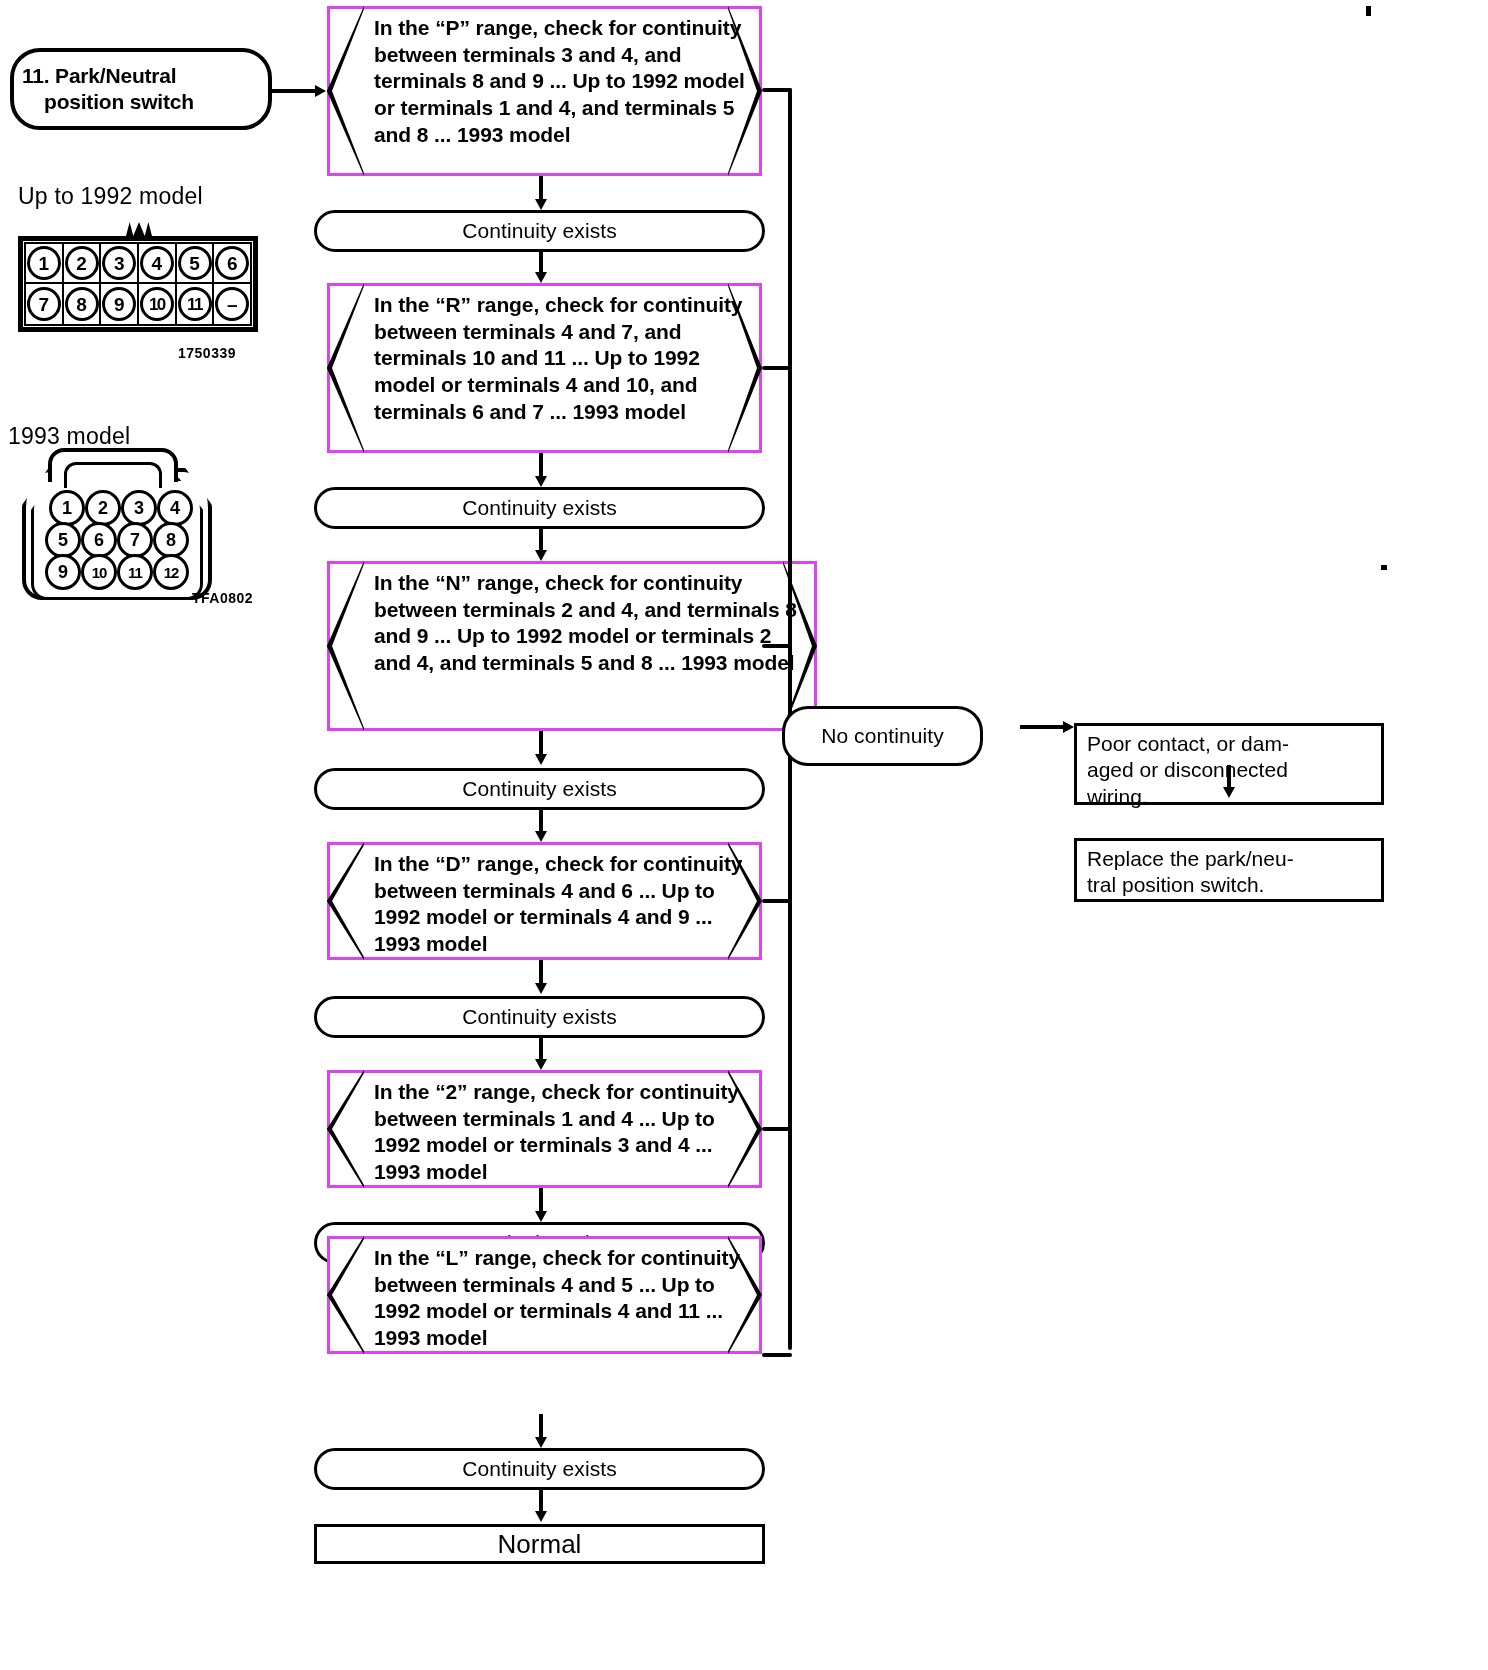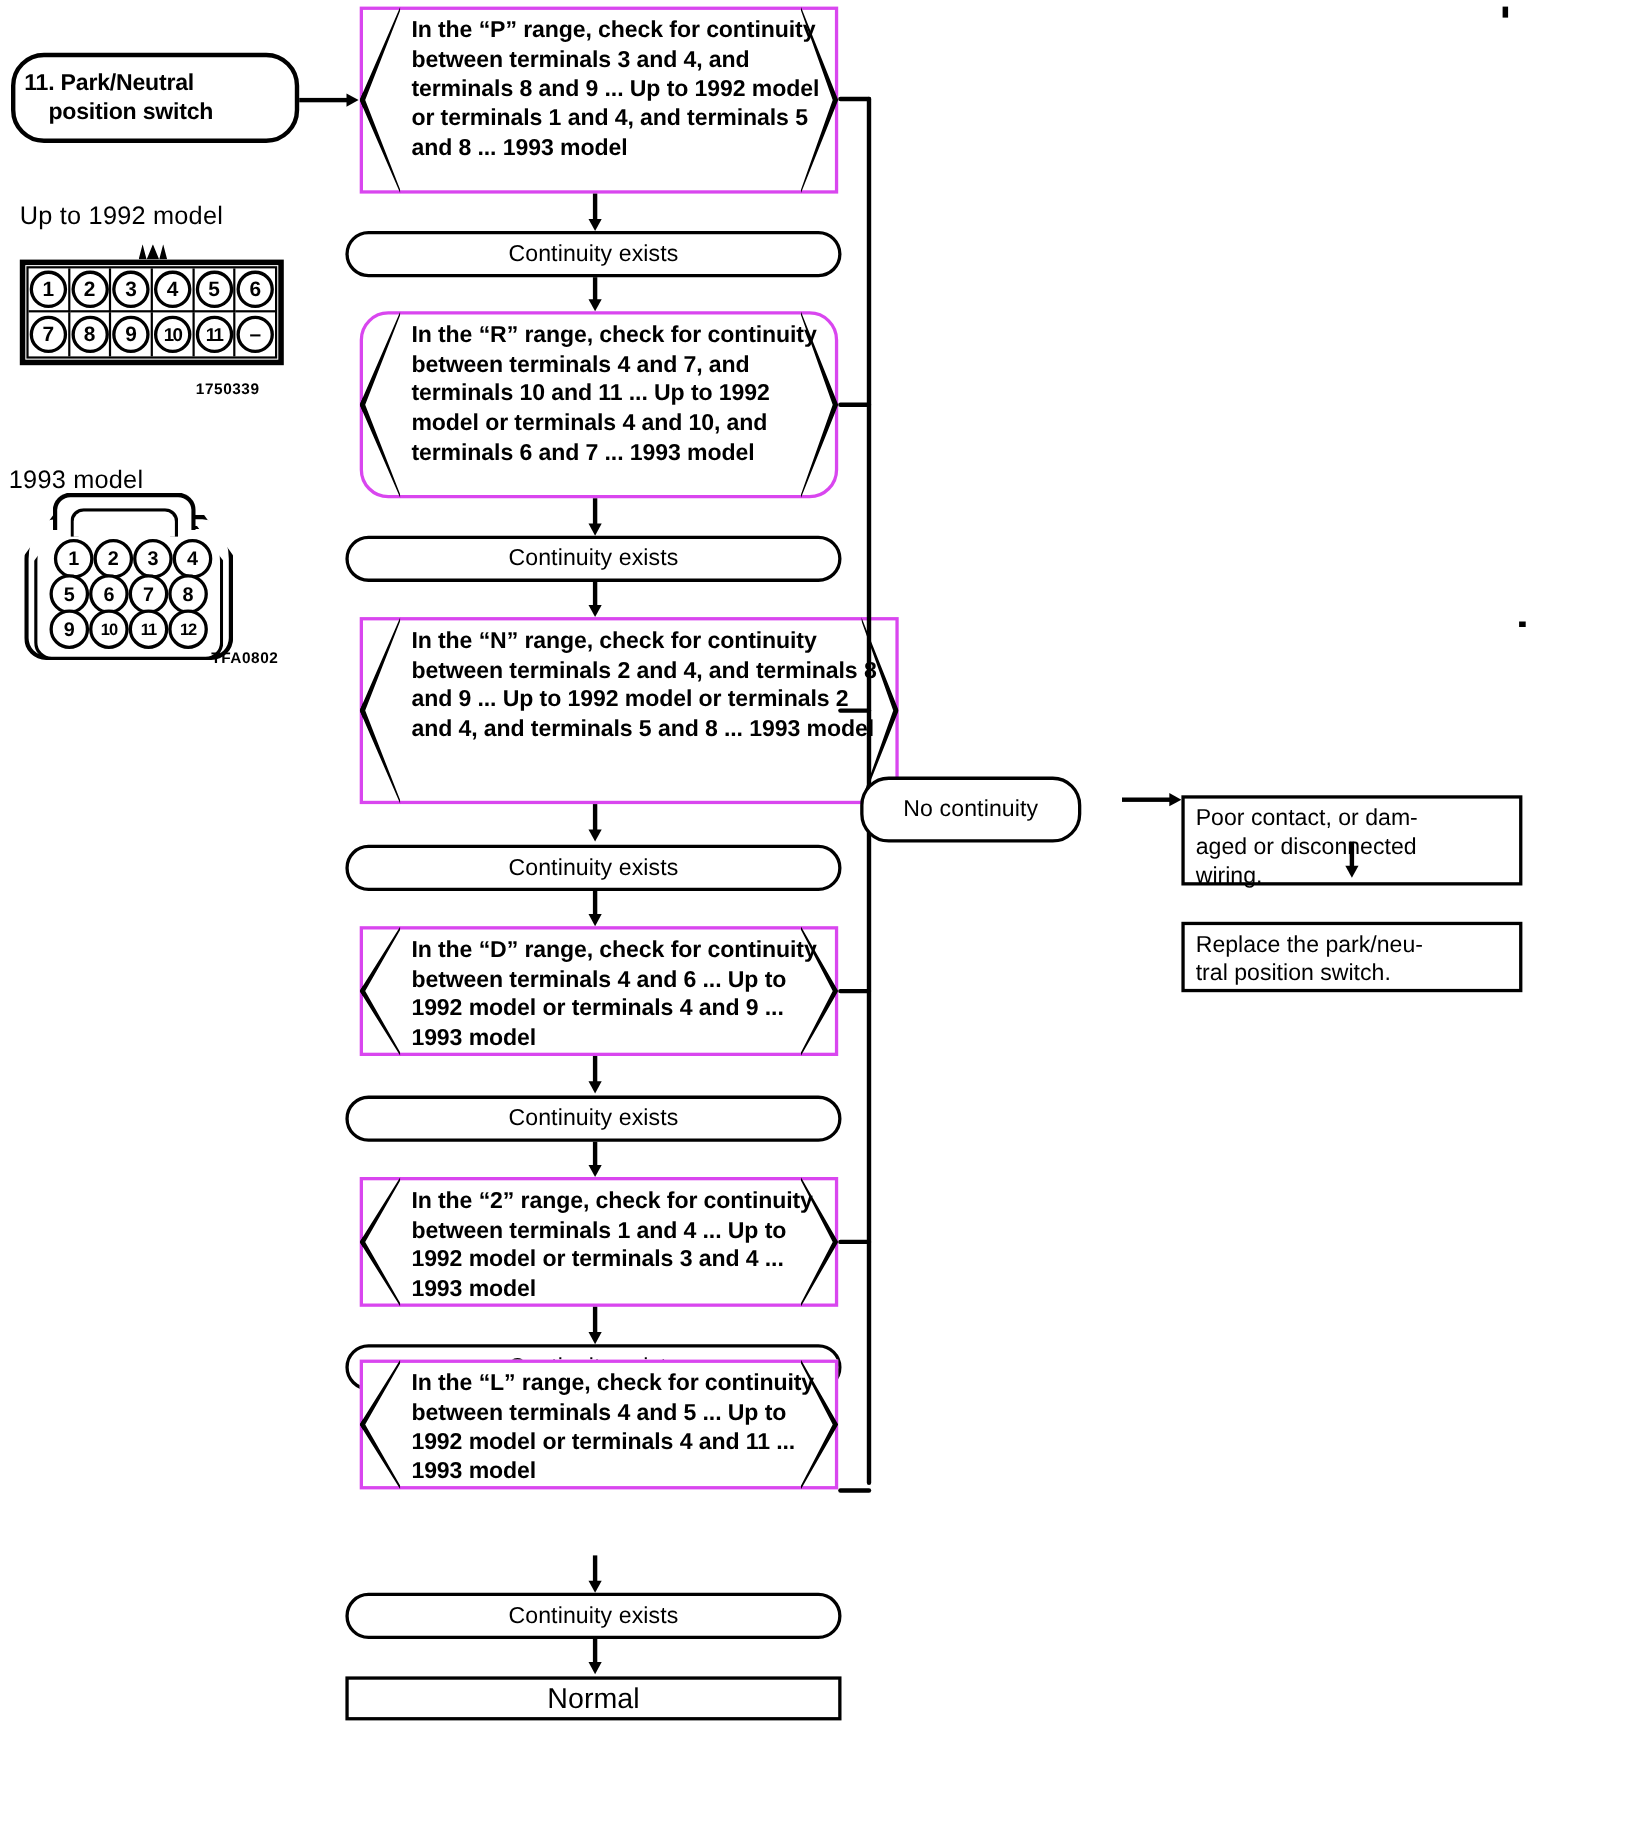--- a/index.html
+++ b/index.html
@@ -301,21 +301,21 @@
 <div class="varrow abs" style="left:535px; top:176px; height:34px;">
     <div class="stem"></div>
     <div class="head"></div>
   </div>
 <div class="pill" style="left:314px; top:210px; width:451px; height:42px;">Continuity exists</div>
 <div class="varrow abs" style="left:535px; top:252px; height:31px;">
     <div class="stem"></div>
     <div class="head"></div>
   </div>
 
-<div class="hex" style="left:327px; top:283px; width:435px; height:170px;border-radius:26px;">
+<div class="hex" style="left:327px; top:283px; width:435px; height:170px;">
   <div class="inner">In the “R” range, check for continuity between terminals 4 and 7, and terminals 10 and 11 ... Up to 1992 model or terminals 4 and 10, and terminals 6 and 7 ... 1993 model</div>
 </div>
 <div class="varrow abs" style="left:535px; top:453px; height:34px;">
     <div class="stem"></div>
     <div class="head"></div>
   </div>
 <div class="pill" style="left:314px; top:487px; width:451px; height:42px;">Continuity exists</div>
 <div class="varrow abs" style="left:535px; top:529px; height:32px;">
     <div class="stem"></div>
     <div class="head"></div>

